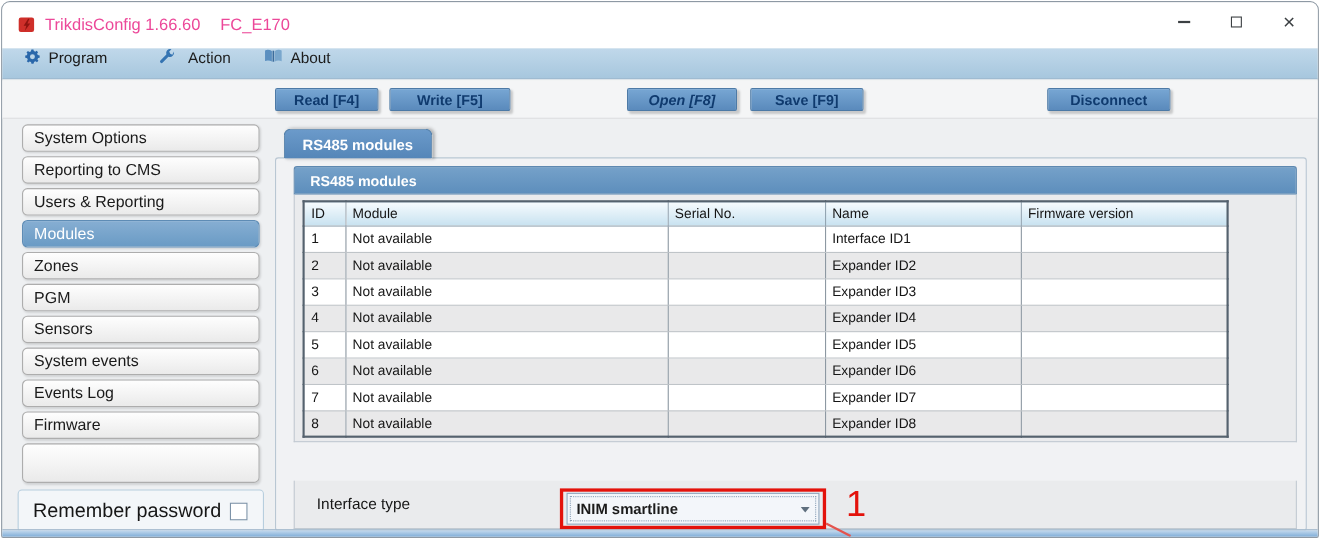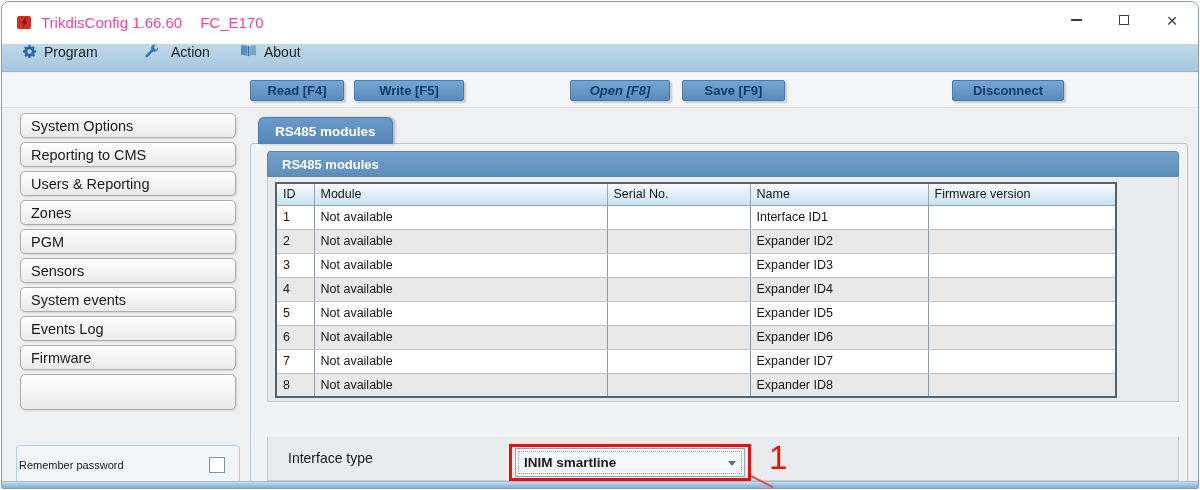--- a/index.html
+++ b/index.html
@@ -37,21 +37,21 @@
 
   
   .sidebar { position:absolute; left:18px; top:111px; width:216px; }
   .side-btn { height:25px; margin-bottom:4px; background:linear-gradient(#fefefe,#eaeaea);
               border:1px solid #adadad; border-radius:5px; display:flex; align-items:center; padding-left:10px;
               font-size:14.5px; color:#1a1a1a; box-shadow:1px 1px 2px rgba(0,0,0,.12); }
   .side-btn.selected { background:linear-gradient(#86aed2,#6a9bc5); border-color:#5e8cb5; color:#fff; }
   .side-btn.empty { height:36px; }
   .remember { position:absolute; left:14px; top:443px; width:224px; height:39px; border:1px solid #b7cede;
               background:#f3f6f9; border-radius:4px; display:flex; align-items:center; }
-  .remember-label { margin-left:2px; font-size:11px; color:#161616; }
+  .remember-label { margin-left:13px; font-size:18px; color:#161616; }
   .checkbox { margin-left:auto; margin-right:14px; width:16px; height:16px; background:#fff; border:1px solid #7d93a8; }
 
   
   .panel { position:absolute; left:248px; top:141px; width:938px; height:340px;
            background:#f1f2f4; border:1px solid #b9c7d3; border-radius:3px; }
   .tab { position:absolute; left:256px; top:115px; height:27px; padding:0 16px; z-index:4;
          background:linear-gradient(#6b9aca,#5586b8); border:1px solid #527fa9; border-bottom:none;
          border-radius:6px 6px 0 0; color:#fff; font-weight:700; font-size:13.5px;
          display:flex; align-items:center; box-shadow:2px 0 3px rgba(0,0,0,.25); }
 
@@ -143,20 +143,21 @@
     <div class="tb-btn b-write">Write [F5]</div>
     <div class="tb-btn b-open">Open [F8]</div>
     <div class="tb-btn b-save">Save [F9]</div>
     <div class="tb-btn b-disc">Disconnect</div>
   </div>
 
   <div class="sidebar">
       <div class="side-btn">System Options</div>
       <div class="side-btn">Reporting to CMS</div>
       <div class="side-btn">Users &amp; Reporting</div>
+      <div class="side-btn selected">Modules</div>
       <div class="side-btn">Zones</div>
       <div class="side-btn">PGM</div>
       <div class="side-btn">Sensors</div>
       <div class="side-btn">System events</div>
       <div class="side-btn">Events Log</div>
       <div class="side-btn">Firmware</div>
       <div class="side-btn empty"></div>
     </div>
   <div class="remember">
     <span class="remember-label">Remember password</span>

